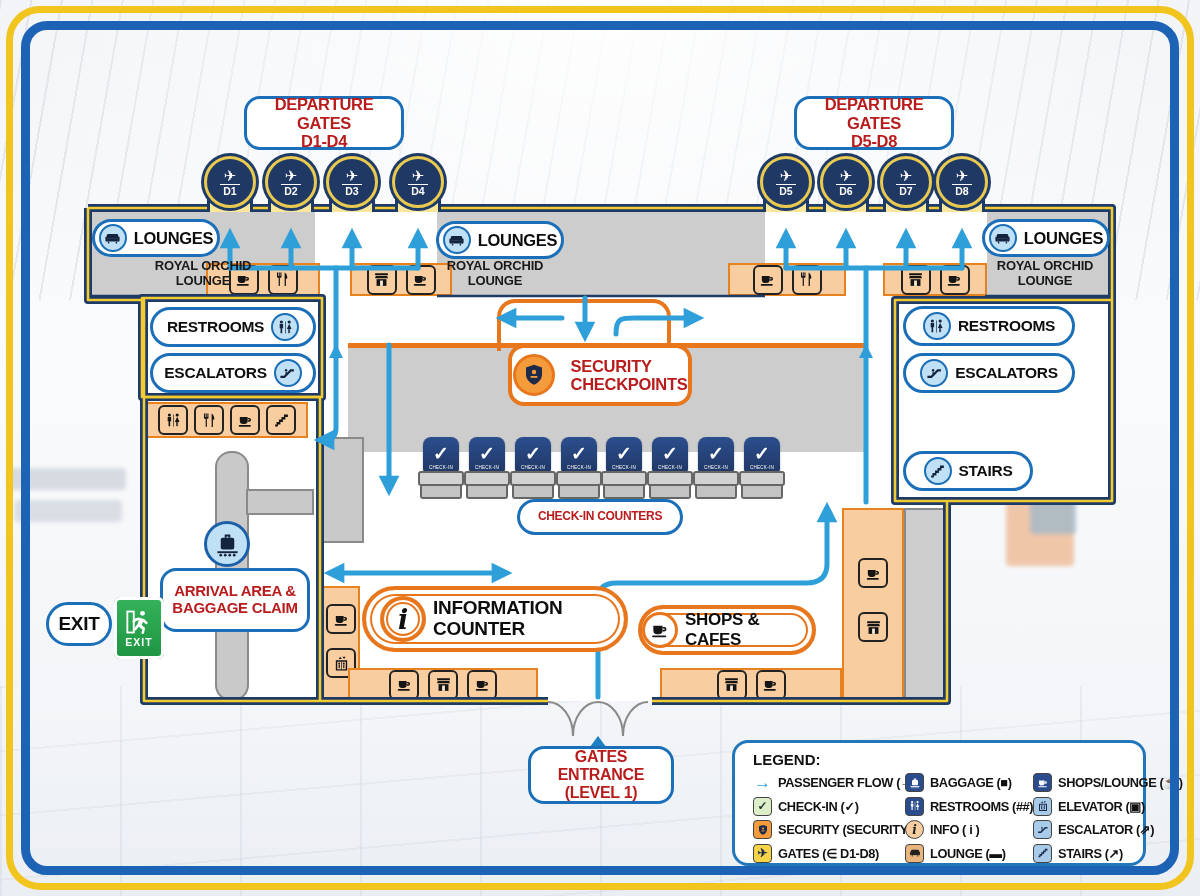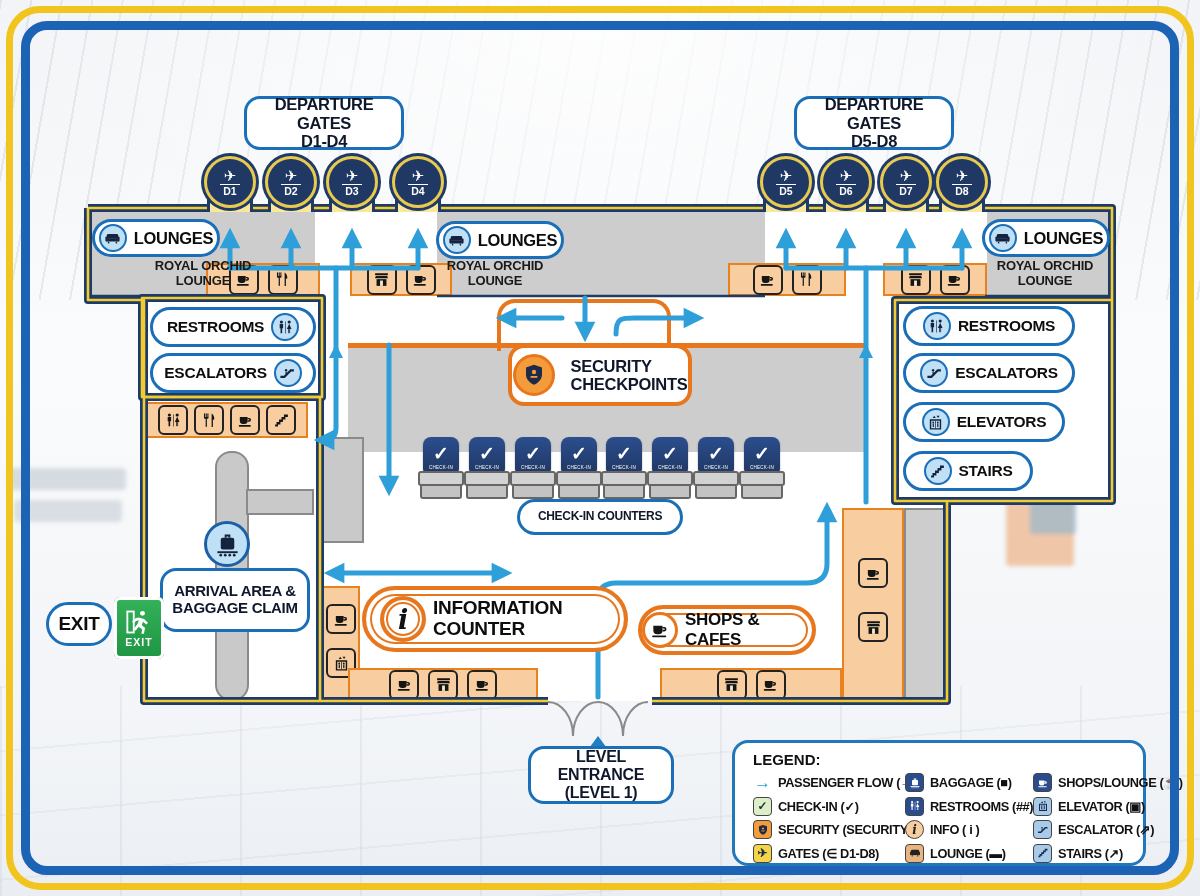--- a/index.html
+++ b/index.html
@@ -23,21 +23,21 @@
   .white-zone{background:#FFFFFF;}
   .gray-zone{background:#CDCDCD;}
   .amen-strip{position:absolute;background:#F8CDA0;border:2.5px solid #E8821F;display:flex;align-items:center;justify-content:center;gap:9px;box-sizing:border-box;}
   .amen-col{flex-direction:column;justify-content:flex-start;}
   .amen{width:26px;height:26px;border:2px solid #222;border-radius:6px;display:flex;align-items:center;justify-content:center;flex:none;background:transparent;}
   .amen svg{width:17px;height:17px;fill:#151515;}
   
   .pill{position:absolute;display:flex;align-items:center;justify-content:center;gap:7px;background:#fff;
         border:3.5px solid #1A6FB8;border-radius:999px;font-weight:bold;color:#0D0D0D;letter-spacing:-0.3px;box-sizing:border-box;}
   .rbox{position:absolute;display:flex;flex-direction:column;align-items:center;justify-content:center;background:#fff;
-        border:3.5px solid #1A6FB8;border-radius:16px;font-weight:bold;color:#0f172a;text-align:center;letter-spacing:-0.3px;line-height:1.12;box-sizing:border-box;}
+        border:3.5px solid #1A6FB8;border-radius:16px;font-weight:bold;color:#b91c1c;text-align:center;letter-spacing:-0.3px;line-height:1.12;box-sizing:border-box;}
   .picon{width:28px;height:28px;border-radius:50%;background:#BFE0F5;border:2.5px solid #1A6FB8;display:flex;align-items:center;justify-content:center;flex:none;box-sizing:border-box;}
   .picon svg{width:17px;height:17px;fill:#14233F;}
   .sub-label{position:absolute;font-weight:bold;color:#191919;text-align:center;font-size:13px;line-height:1.12;letter-spacing:-0.2px;}
   .orange-box{border-color:#E8761C;}
   .double-ring{box-shadow:inset 0 0 0 4px #fff,inset 0 0 0 6px #E8761C;}
   
   .gate{position:absolute;top:156px;width:52px;height:56px;}
   .stub{position:absolute;left:3px;top:6px;width:46px;height:50px;background:#FBE79B;border:3px solid #1E3A66;border-bottom:none;border-radius:23px 23px 0 0;box-sizing:border-box;}
   .gcirc{position:absolute;left:0;top:0;width:52px;height:52px;border-radius:50%;background:#1F3864;border:3px solid #E9C94F;
          box-shadow:0 0 0 3px #1E3A66;box-sizing:border-box;display:flex;flex-direction:column;align-items:center;justify-content:center;color:#fff;}
@@ -491,28 +491,20 @@
     <span>RESTROOMS</span>
   </div>
   <div class="pill" style="left:903px;top:353px;width:172px;height:40px;font-size:15.5px;">
     <span class="picon">
         <svg>
           <use href="#i-esc"></use>
         </svg>
       </span>
     <span>ESCALATORS</span>
   </div>
-  <div class="pill" style="left:903px;top:402px;width:162px;height:40px;font-size:15.5px;">
-    <span class="picon">
-        <svg>
-          <use href="#i-elev"></use>
-        </svg>
-      </span>
-    <span>ELEVATORS</span>
-  </div>
   <div class="pill" style="left:903px;top:451px;width:130px;height:40px;font-size:15.5px;">
     <span class="picon">
         <svg>
           <use href="#i-stairs"></use>
         </svg>
       </span>
     <span>STAIRS</span>
   </div>
 
   <div class="rbox orange-box" style="left:508px;top:344px;width:184px;height:62px;border-width:4px;flex-direction:row;gap:16px;font-size:16.5px;text-align:left;">
@@ -630,21 +622,21 @@
   <div class="pill orange-box double-ring" style="left:638px;top:605px;width:178px;height:50px;border-width:4px;font-size:17px;">
     <span style="width:36px;height:36px;border-radius:50%;background:#fff;border:3px solid #E8761C;display:flex;align-items:center;justify-content:center;flex:none;box-sizing:border-box;">
         <svg style="width:20px;height:20px;fill:#151515;">
           <use href="#i-coffee"></use>
         </svg>
       </span>
     <span>SHOPS &amp; CAFES</span>
   </div>
 
   <div class="rbox" style="left:528px;top:746px;width:146px;height:58px;font-size:16px;">
-    <span>LEVEL ENTRANCE</span>
+    <span>GATES ENTRANCE</span>
     <span>(LEVEL 1)</span>
   </div>
 
   <div class="legend">
     <div class="legend-title">LEGEND:</div>
     <div class="legend-grid">
       <div class="litem">
           <span class="lic lic-flow">→</span>
           <span class="llab">PASSENGER FLOW (→)</span>
         </div>

